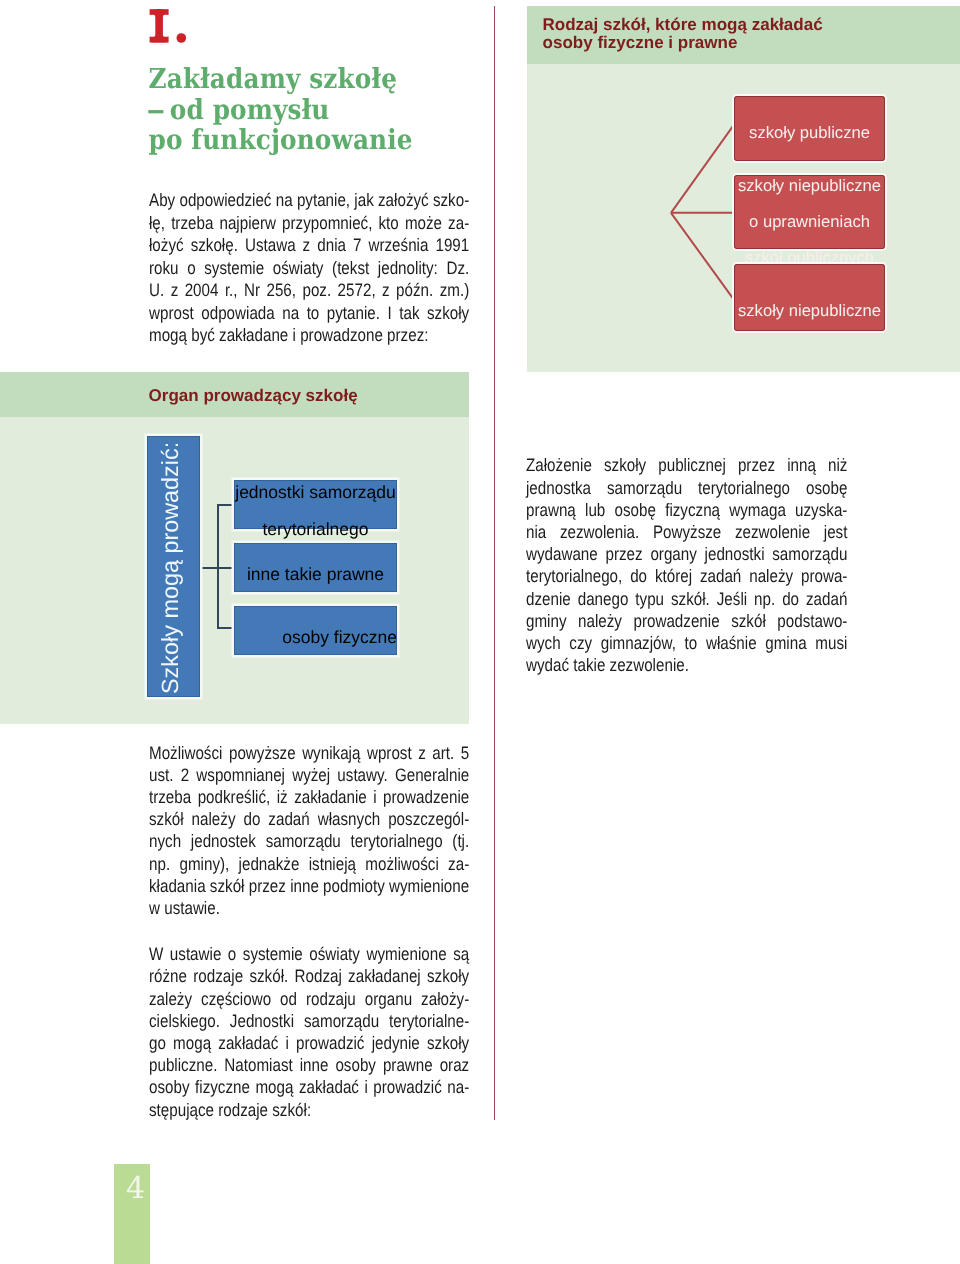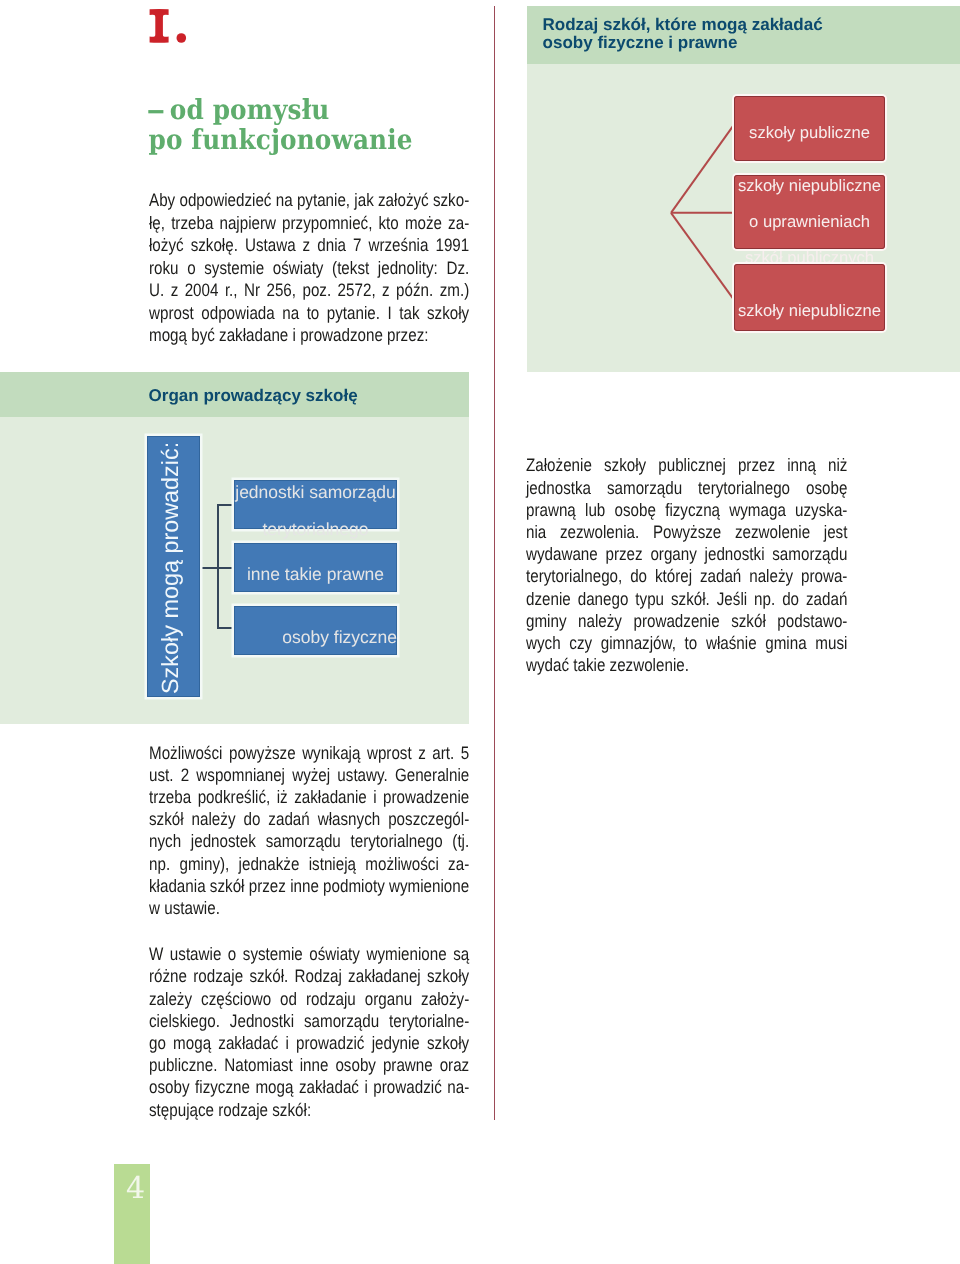--- a/index.html
+++ b/index.html
@@ -28,28 +28,28 @@
   .body p.gap{margin-top:24px;}
 
   .intro{position:absolute;left:149px;top:189.3px;width:379.5px;}
   .leftcol2{position:absolute;left:149px;top:741.6px;width:379.5px;line-height:22.2px;}
   .rightcol{position:absolute;left:526.2px;top:454.3px;width:380.9px;line-height:22.2px;}
 
   
   .panel{position:absolute;background:#e1ecdd;}
   .panelhdr{position:absolute;background:#c2dcbe;}
   .panelhdrtxt{position:absolute;font-size:17.05px;font-weight:bold;line-height:18.1px;
-               color:#0c4a6e;transform-origin:0 0;white-space:nowrap;}
+               color:#7f1d1d;transform-origin:0 0;white-space:nowrap;}
 
   
   .bx{position:absolute;box-sizing:border-box;display:flex;align-items:center;justify-content:center;
       text-align:center;color:#f7eeee;font-size:16.6px;line-height:21.1px;}
   .bx > .lines{display:block;position:relative;}
   .bx > .lines > span{display:block;margin-top:16px;}
-  .bx.b2{color:#e5e5e5;font-size:17.5px;line-height:21px;}
+  .bx.b2{color:#000000;font-size:17.5px;line-height:21px;}
   .bx.b2 > .lines{top:-1.5px;}
   .bx.ofs-35 > .lines{top:-3.5px;}
   .bx.ofs-15 > .lines{top:2.3px;line-height:20.1px;}
   .bx.ofs35 > .lines{top:5px;}
   .red{background:#c45052;border-radius:3px;box-shadow:0 0 0 2px #fdf7f5;
        outline:1px solid #8d3236;outline-offset:-1px;}
   .blue{background:#4279b6;box-shadow:0 0 0 2.5px #f4f9f6;
         outline:1px solid #31659c;outline-offset:-1px;}
   .blue.rnd{border-radius:0 5px 5px 0;}
 
@@ -73,21 +73,21 @@
 <div class="page">
 
   <div class="vrule"></div>
 
   <svg class="chapnum" width="40" height="40" viewBox="0 0 40 40" role="img" aria-label="I.">
     <path d="M0.6 0.3 Q4.2 0.0 10.1 0.0 Q16.0 0.0 19.6 0.3 L19.6 6.1 Q16.6 5.6 14.8 6.1 Q13.9 6.4 13.9 8.2 V25.5 Q13.9 27.3 14.8 27.6 Q16.6 28.1 19.6 27.6 L19.6 33.4 Q16.0 33.7 10.1 33.7 Q4.2 33.7 0.6 33.4 L0.6 27.6 Q3.6 28.1 5.4 27.6 Q6.3 27.3 6.3 25.5 V8.2 Q6.3 6.4 5.4 6.1 Q3.6 5.6 0.6 6.1 Z" fill="#cc2229"></path>
     <circle cx="32.3" cy="29.0" r="4.8" fill="#cc2229"></circle>
   </svg>
 
   <h1 class="chaptitle">
-    <br>
+    <span>Zakładamy szkołę</span><br>
     <span><span class="title-dash">–</span><span> od pomysłu</span></span><br>
     <span>po funkcjonowanie</span>
   </h1>
 
   <div class="intro body">
     <p>Aby odpowiedzieć na pytanie, jak założyć szko-</p>
     <p>łę, trzeba najpierw przypomnieć, kto może za-</p>
     <p>łożyć szkołę. Ustawa z dnia 7 września 1991</p>
     <p>roku o systemie oświaty (tekst jednolity: Dz.</p>
     <p>U. z 2004 r., Nr 256, poz. 2572, z późn. zm.)</p>

